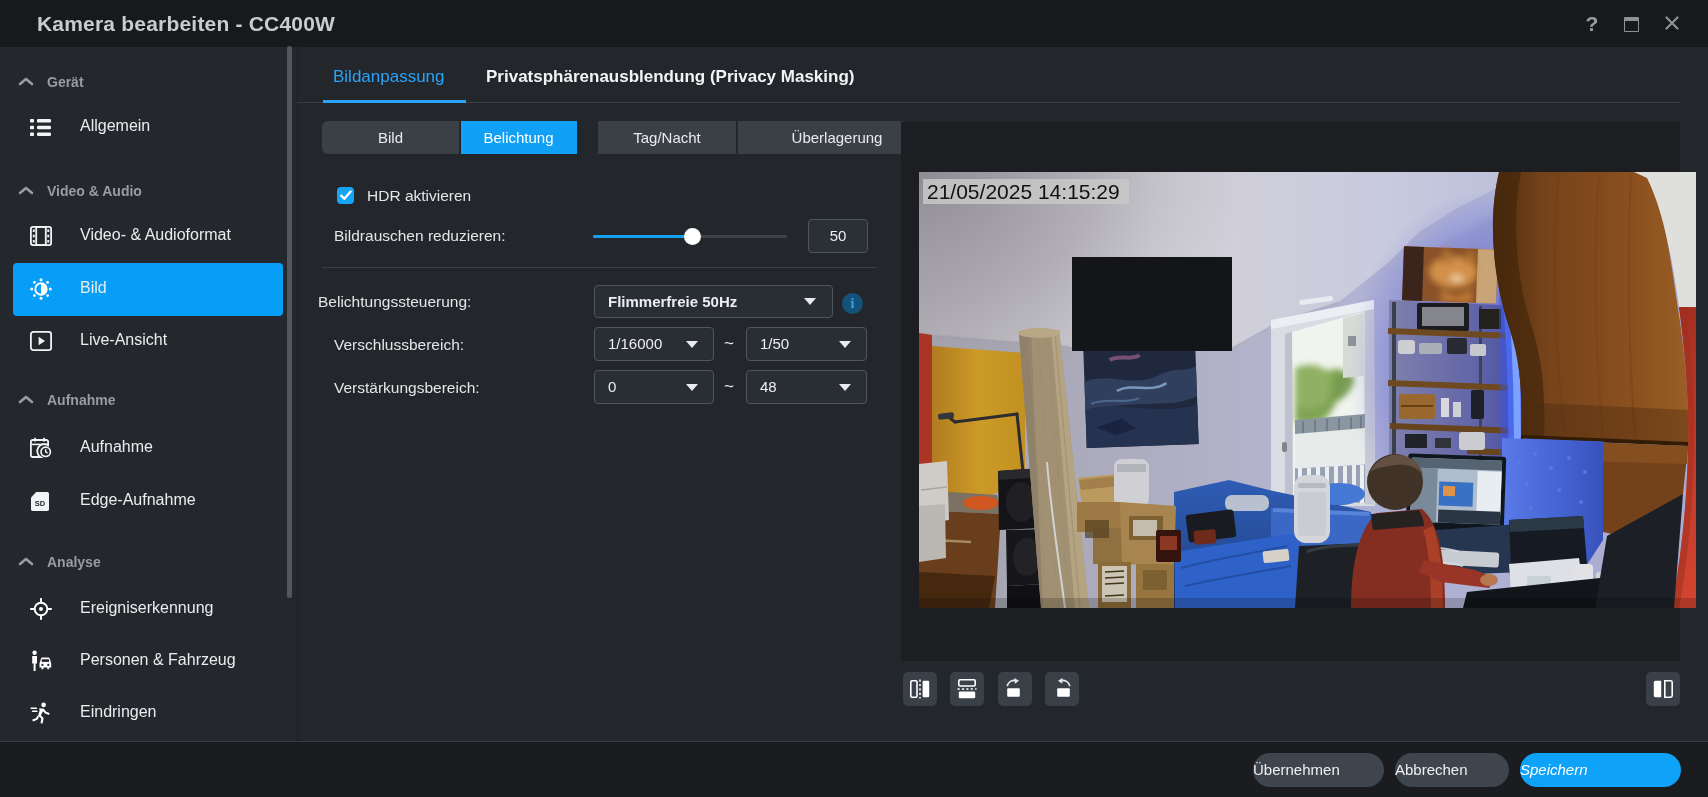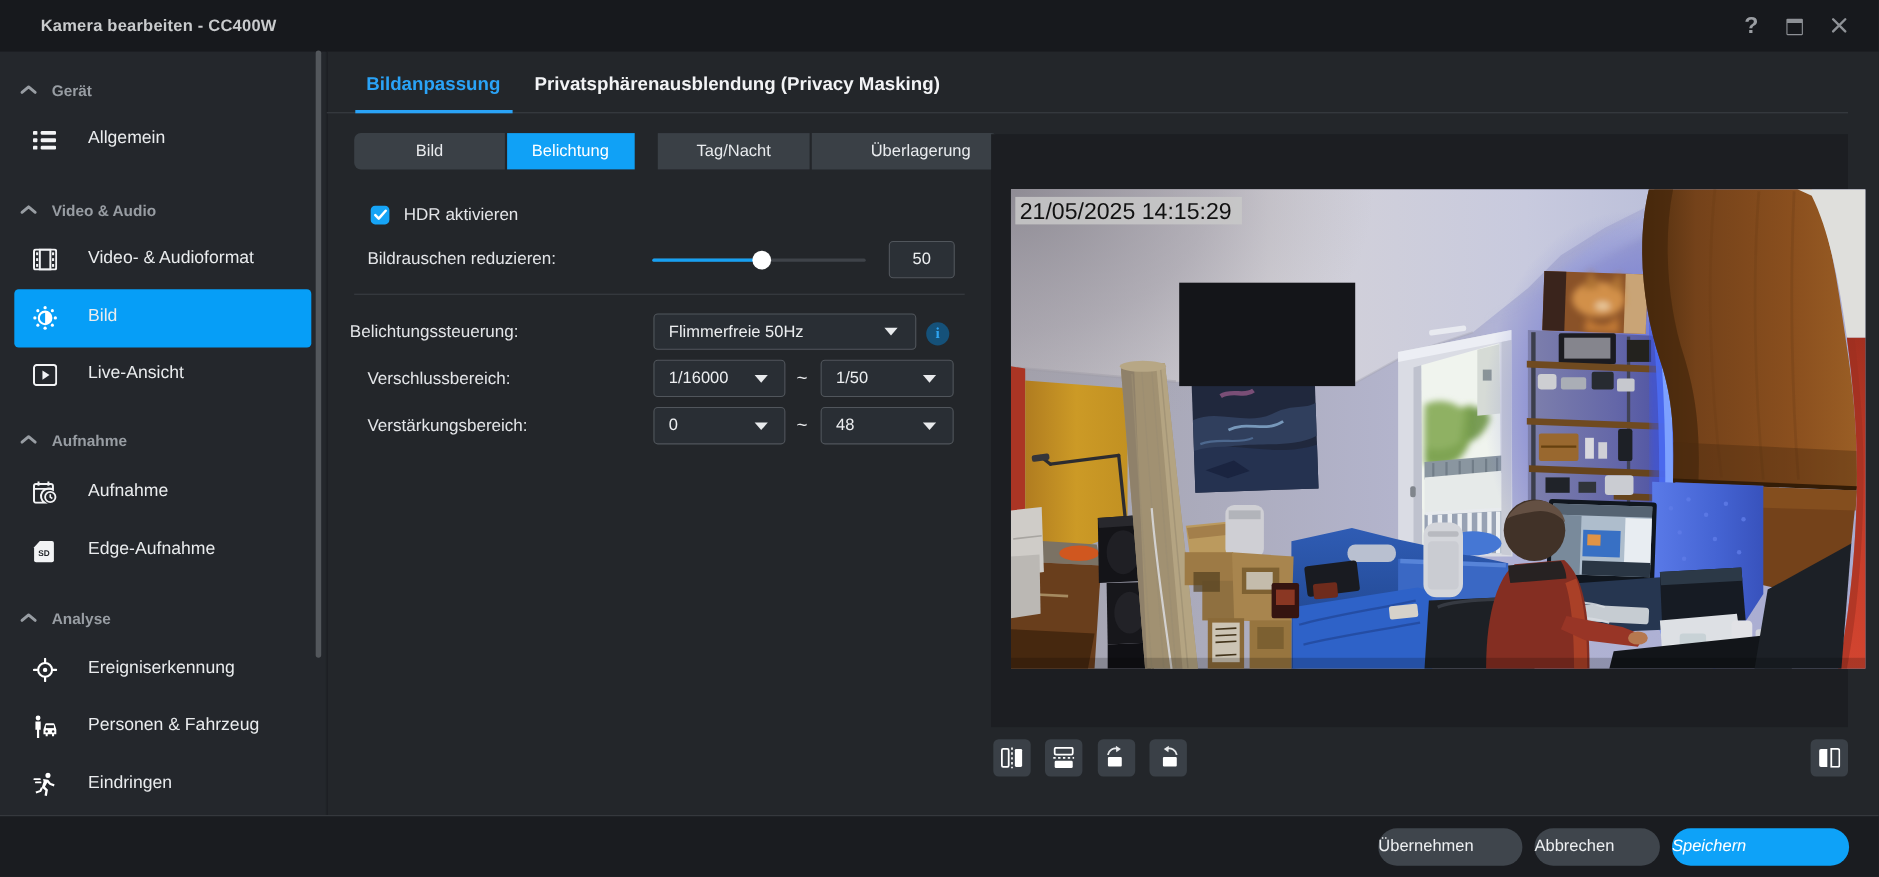--- a/index.html
+++ b/index.html
@@ -1,34 +1,34 @@
 <!DOCTYPE html>
 <html><head>
 <meta charset="utf-8">
 <style>
   html,body{margin:0;padding:0;}
   body{width:1708px;height:797px;overflow:hidden;background:#23262a;
        font-family:"Liberation Sans",sans-serif;position:relative;}
   .abs{position:absolute;}
   
   #titlebar{left:0;top:0;width:1708px;height:47px;background:#17191d;}
-  #titletext{left:37px;top:0;height:47px;line-height:47px;font-size:15px;font-weight:bold;color:#c9cbcd;letter-spacing:.2px;}
+  #titletext{left:37px;top:0;height:47px;line-height:47px;font-size:21px;font-weight:bold;color:#c9cbcd;letter-spacing:.2px;}
   .tbicon{top:0;height:47px;line-height:47px;color:#8e9196;text-align:center;}
   
   #sidebar{left:0;top:47px;width:296px;height:694px;background:#24272c;}
   #sbscroll{left:287px;top:46px;width:5px;height:552px;background:#53575c;border-radius:3px;}
   .sechead{position:absolute;left:47px;font-size:14px;font-weight:bold;color:#989da3;}
   .chev{position:absolute;left:18px;}
   .sbitem{position:absolute;left:80px;font-size:16px;color:#eaecee;white-space:nowrap;}
   .sbicon{position:absolute;left:30px;}
   #selitem{left:13px;top:263px;width:270px;height:53px;background:#069ef7;border-radius:4px;}
   
   #main{left:297px;top:47px;width:1411px;height:694px;background:#23262a;border-left:1px solid #1d1f23;box-sizing:border-box;}
   #tabline{left:297px;top:102px;width:1383px;height:1px;background:#3a3d42;}
-  #tab1{left:333px;top:67px;font-size:17px;font-weight:bold;color:#2aa3f7;text-align:right;}
+  #tab1{left:333px;top:67px;font-size:17px;font-weight:normal;color:#2aa3f7;text-align:right;}
   #tab2{left:486px;top:67px;font-size:17px;font-weight:bold;color:#f2f3f5;}
   #tabul{left:323px;top:100px;width:143px;height:3px;background:#2aa3f7;}
   
   .seg{position:absolute;top:121px;height:33px;background:#3a4046;color:#e9ebee;
        font-size:15px;text-align:center;line-height:33px;}
   
   .lbl{position:absolute;font-size:15.5px;color:#e3e5e8;white-space:nowrap;}
   
   #cbx{left:337px;top:187px;width:17px;height:17px;background:#16a4f6;border-radius:4px;}
   
@@ -200,21 +200,21 @@
 
   <div class="lbl" style="left:334px;top:227px;">Bildrauschen reduzieren:</div>
   <div class="abs" id="sltrack"></div>
   <div class="abs" id="slfill"></div>
   <div class="abs" id="slknob"></div>
   <div class="inputbox" style="left:808px;top:219px;width:58px;height:32px;text-align:center;line-height:32px;">50</div>
 
   <div class="abs" id="divider1"></div>
 
   <div class="lbl" style="left:318px;top:293px;">Belichtungssteuerung:</div>
-  <div class="dd" style="left:594px;top:285px;width:239px;height:33px;">Flimmerfreie 50Hz</div>
+  <div class="dd" style="left:594px;top:285px;width:239px;height:33px;font-weight:bold;">Flimmerfreie 50Hz</div>
   <div class="caret" style="left:804px;top:298px;"></div>
   <div class="abs" id="info">i</div>
 
   <div class="lbl" style="left:334px;top:336px;">Verschlussbereich:</div>
   <div class="dd" style="left:594px;top:327px;width:120px;height:34px;line-height:32px;">1/16000</div>
   <div class="caret" style="left:686px;top:341px;"></div>
   <div class="tilde" style="left:724px;top:334px;">~</div>
   <div class="dd" style="left:746px;top:327px;width:121px;height:34px;line-height:32px;">1/50</div>
   <div class="caret" style="left:839px;top:341px;"></div>
 

